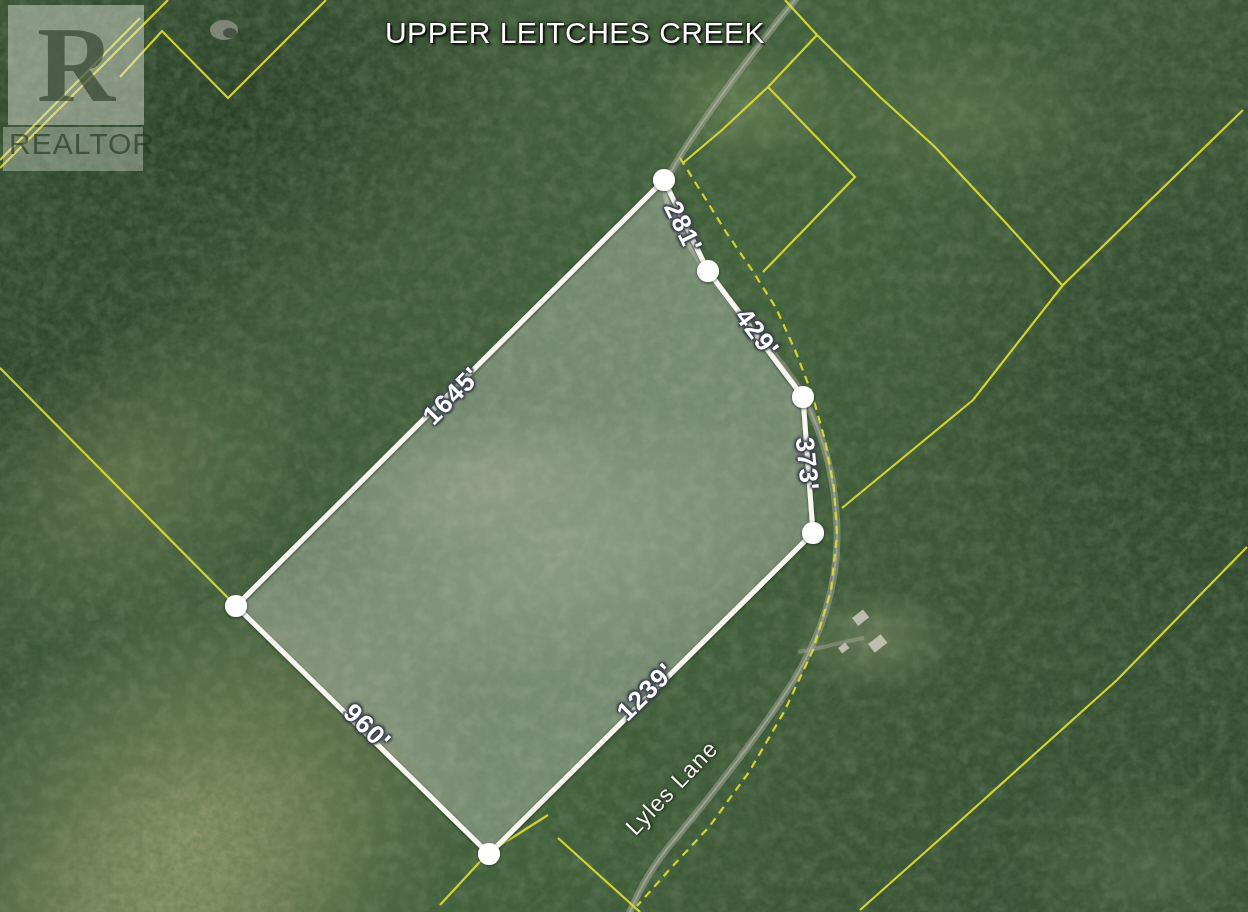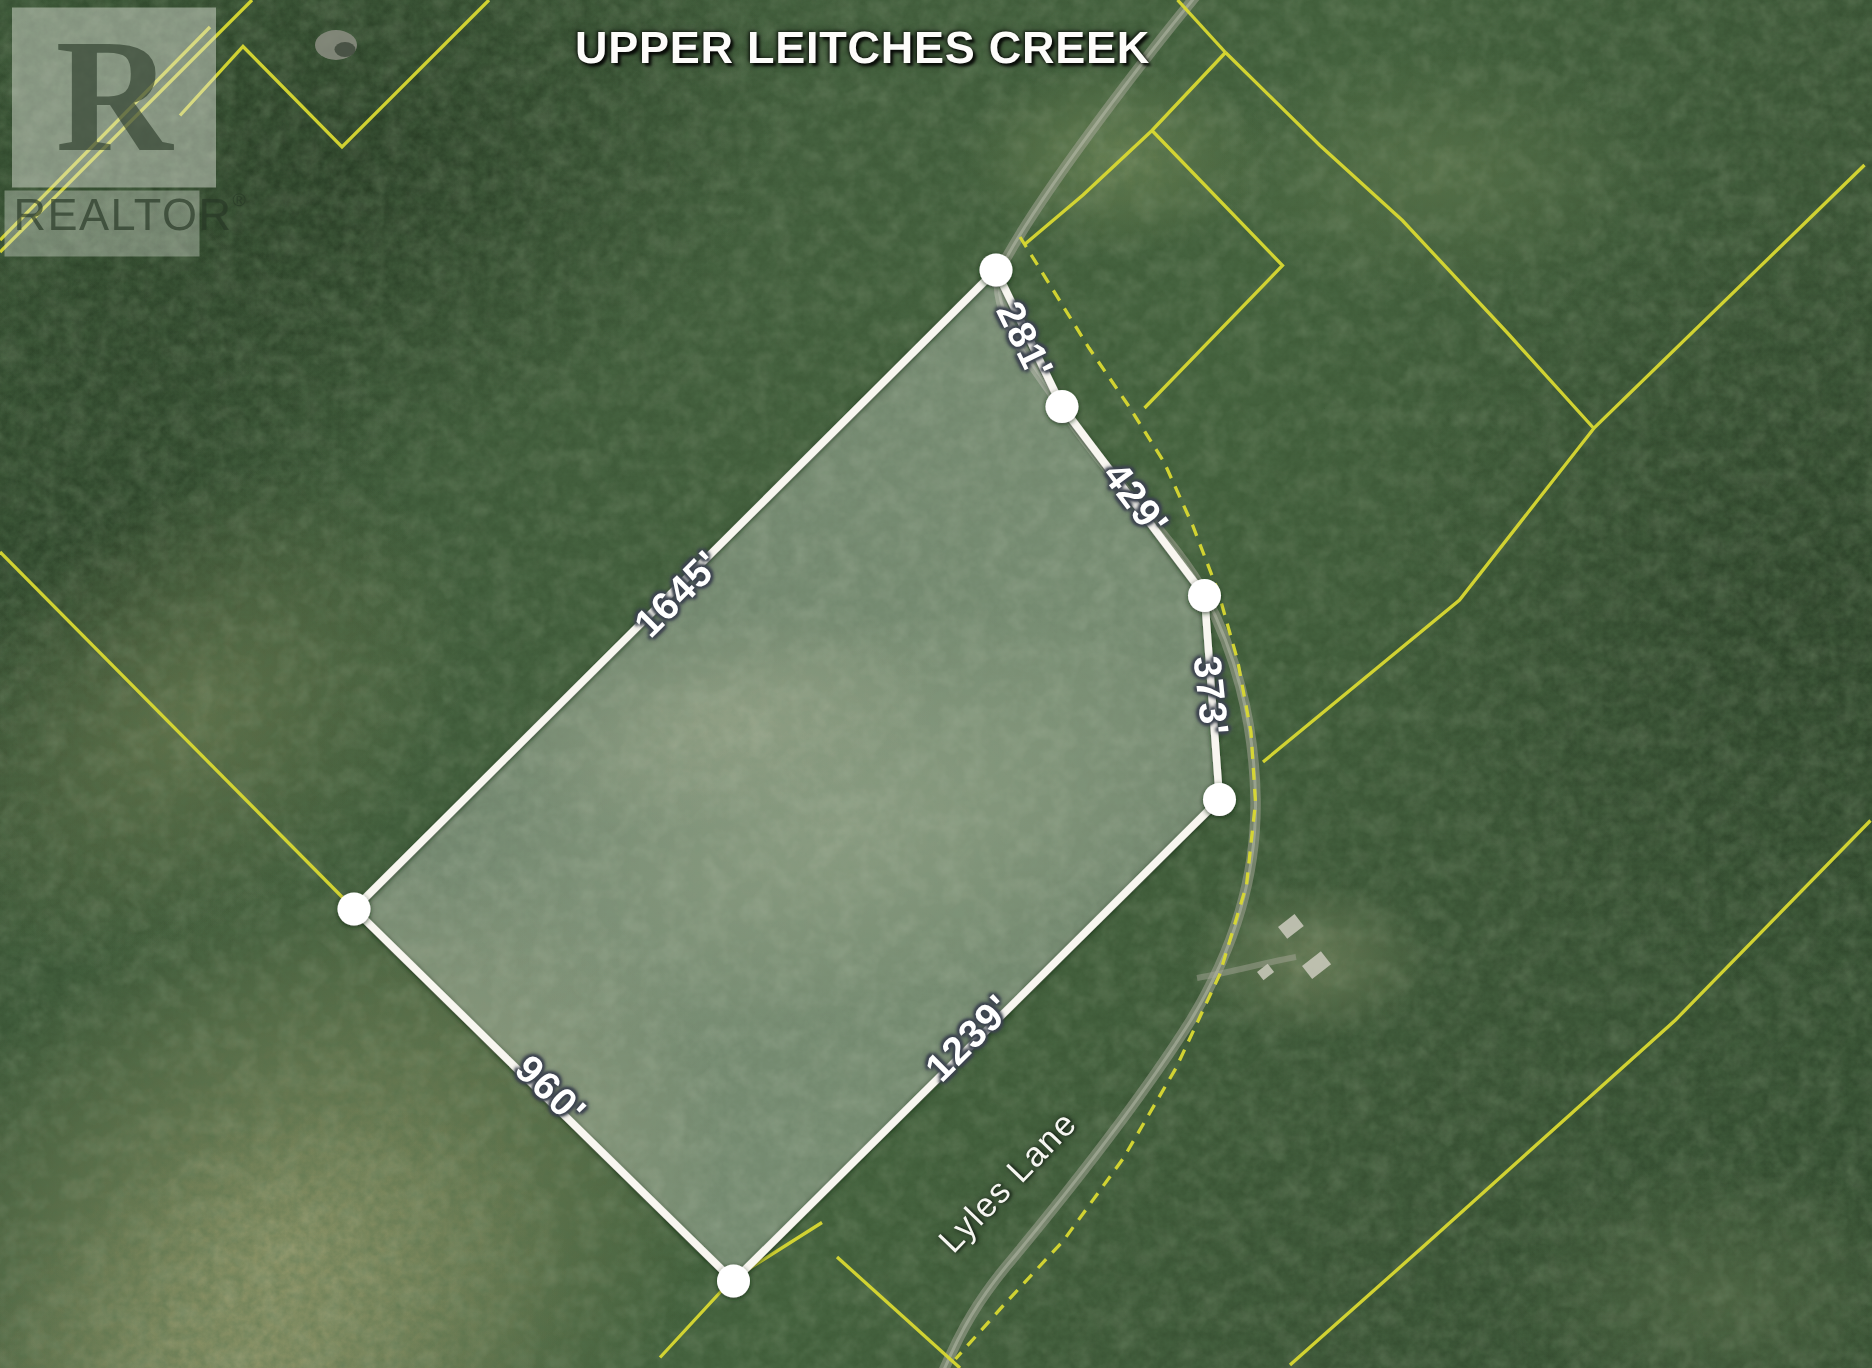--- a/index.html
+++ b/index.html
@@ -43,34 +43,34 @@
     text-shadow:-2px 0 2px #3d4450,2px 0 2px #3d4450,0 -2px 2px #3d4450,0 2px 2px #3d4450,0 0 5px #2c313b;
     white-space:nowrap;pointer-events:none;
   }
   .road-label{
     position:absolute;left:672px;top:788px;color:#f6f6f1;font-size:23px;font-weight:400;
     letter-spacing:1px;transform:translate(-50%,-50%) rotate(-46deg);
     text-shadow:0 0 4px rgba(20,30,20,.9),1px 1px 2px rgba(20,30,20,.8);white-space:nowrap;
   }
   .map-title{
     position:absolute;left:575px;top:33px;transform:translate(-50%,-50%);
-    color:#fdfcfa;font-size:30px;font-weight:700;letter-spacing:.5px;white-space:nowrap;
+    color:#fdfcfa;font-size:30px;font-weight:400;letter-spacing:.5px;white-space:nowrap;
     text-shadow:2px 2px 2px rgba(0,0,0,.85),-1px -1px 2px rgba(0,0,0,.6),0 0 6px rgba(0,0,0,.5);
   }
   
   .logo-box{
     position:absolute;left:8px;top:5px;width:136px;height:120px;
     background:rgba(222,226,216,.48);display:flex;align-items:center;justify-content:center;
   }
   .logo-r{
     font-family:"Liberation Serif", serif;font-weight:700;font-size:108px;line-height:1;
     color:rgba(40,56,38,.62);
   }
   .logo-word{
-    position:absolute;left:3px;top:127px;width:130px;height:44px;
+    position:absolute;left:3px;top:127px;width:140px;height:44px;
     background:rgba(222,226,216,.38);display:flex;align-items:flex-start;justify-content:flex-start;
     padding:2px 0 0 6px;box-sizing:border-box;
     color:rgba(40,56,38,.68);font-size:30px;font-weight:400;letter-spacing:1px;line-height:1;
   }
   .logo-reg{font-size:12px;vertical-align:top;line-height:1;position:relative;top:-2px;}
 </style>
 </head>
 <body>
 
 <div id="stage">

